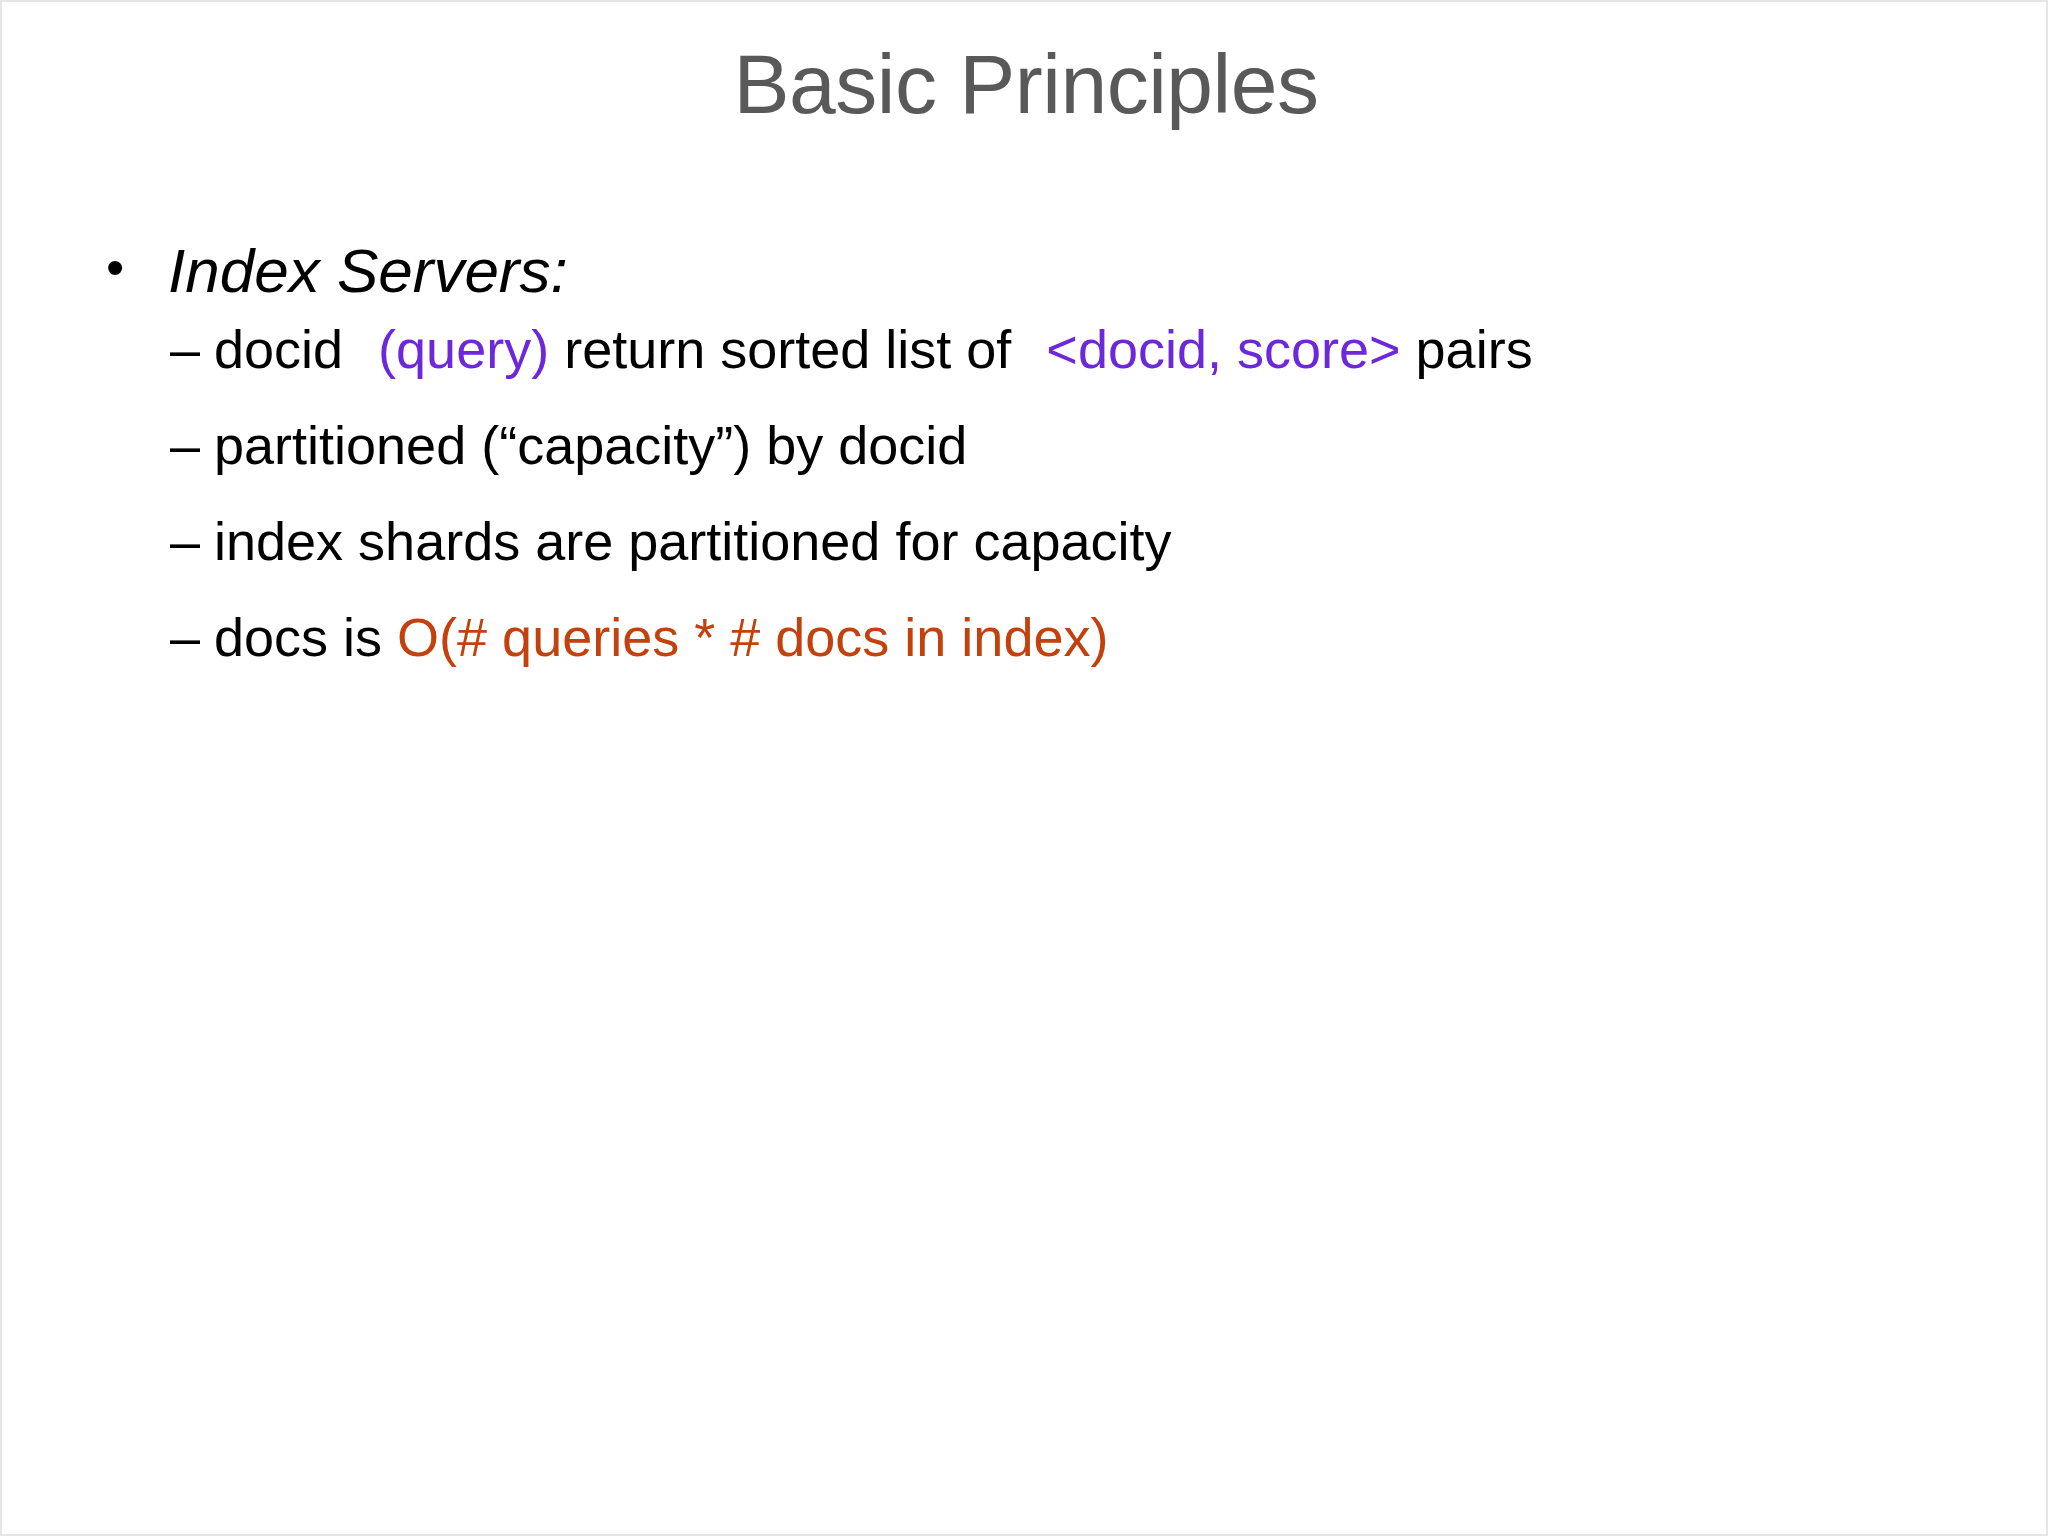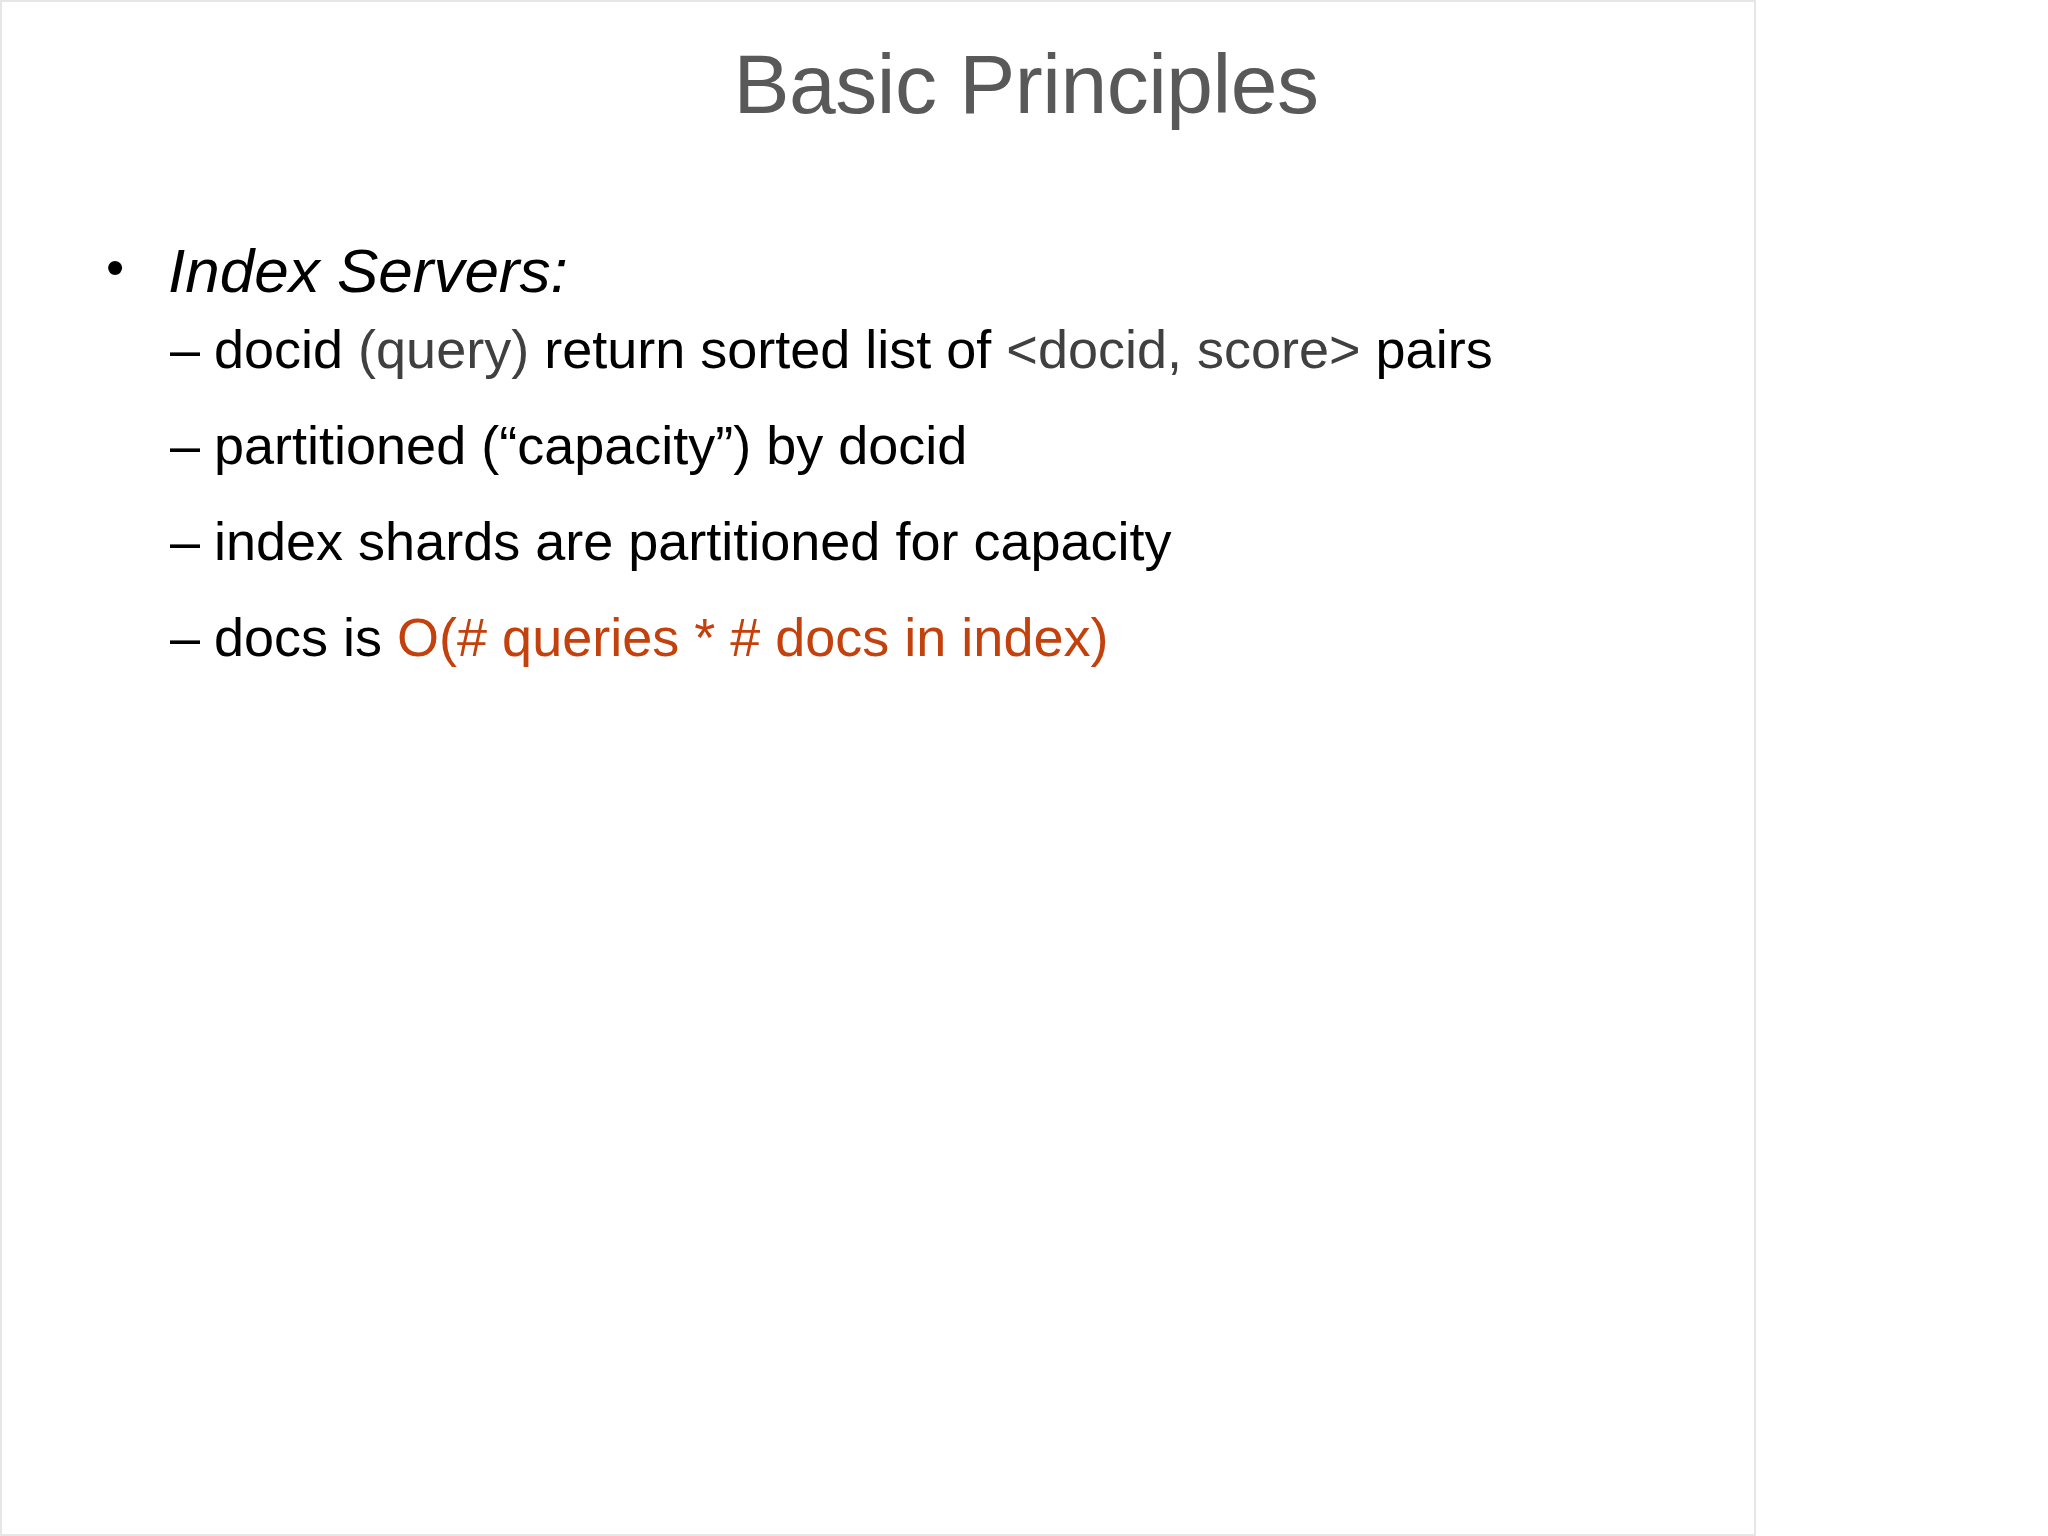--- a/index.html
+++ b/index.html
@@ -9,21 +9,21 @@
   }
   body {
     width: 2048px;
     height: 1536px;
     font-family: "Liberation Sans", sans-serif;
     overflow: hidden;
   }
 
   .slide {
     position: relative;
-    width: 1756px;
+    width: 2048px;
     height: 1536px;
     background: #ffffff;
     box-sizing: border-box;
     border: 2px solid #e6e6e6;
     overflow: hidden;
   }
 
   
   .slide-title {
     position: absolute;
@@ -82,21 +82,21 @@
     width: 44px;
     color: #000000;
     font-size: 54px;
     line-height: 1.0;
   }
   .bullet-l2 .text {
     flex: 1 1 auto;
     white-space: nowrap;
   }
 
-  .em-green { color: #404040; }
+  .em-green { color: #6d28d9; margin-left: 20px; }
   .em-red   { color: #c2410c; }
 
   
   .google-logo {
     position: absolute;
     right: 28px;
     bottom: 6px;
     font-family: "Liberation Serif", serif;
     font-size: 108px;
     line-height: 1;

